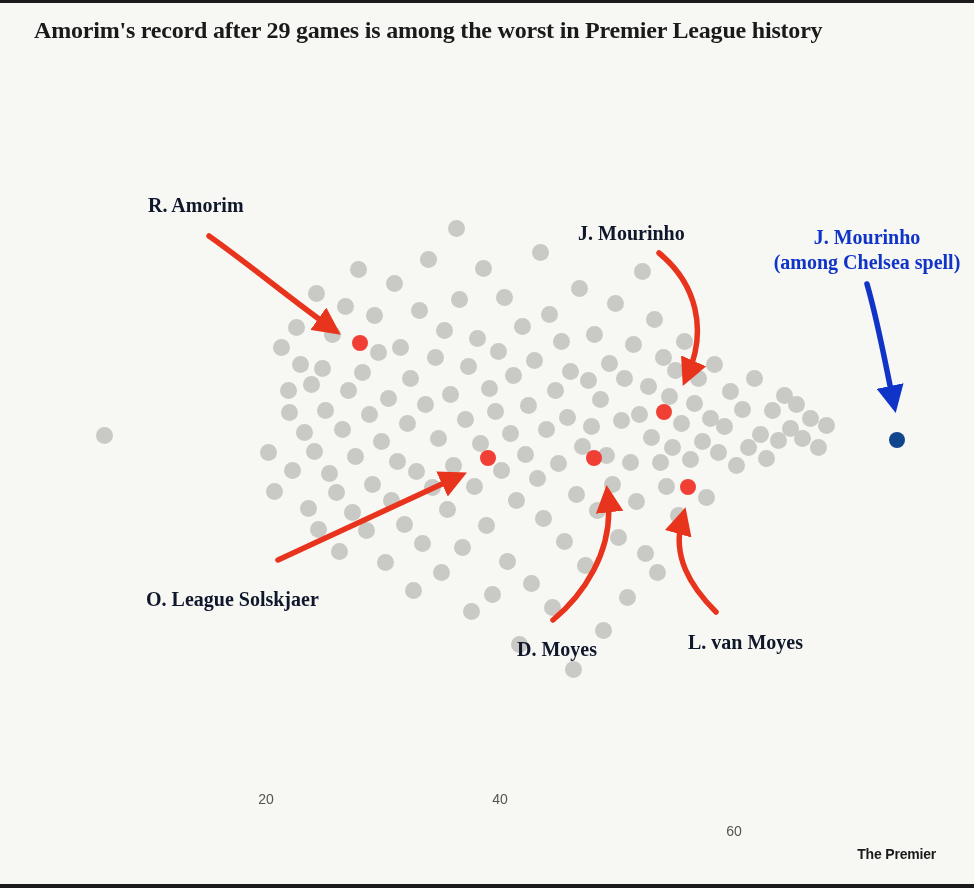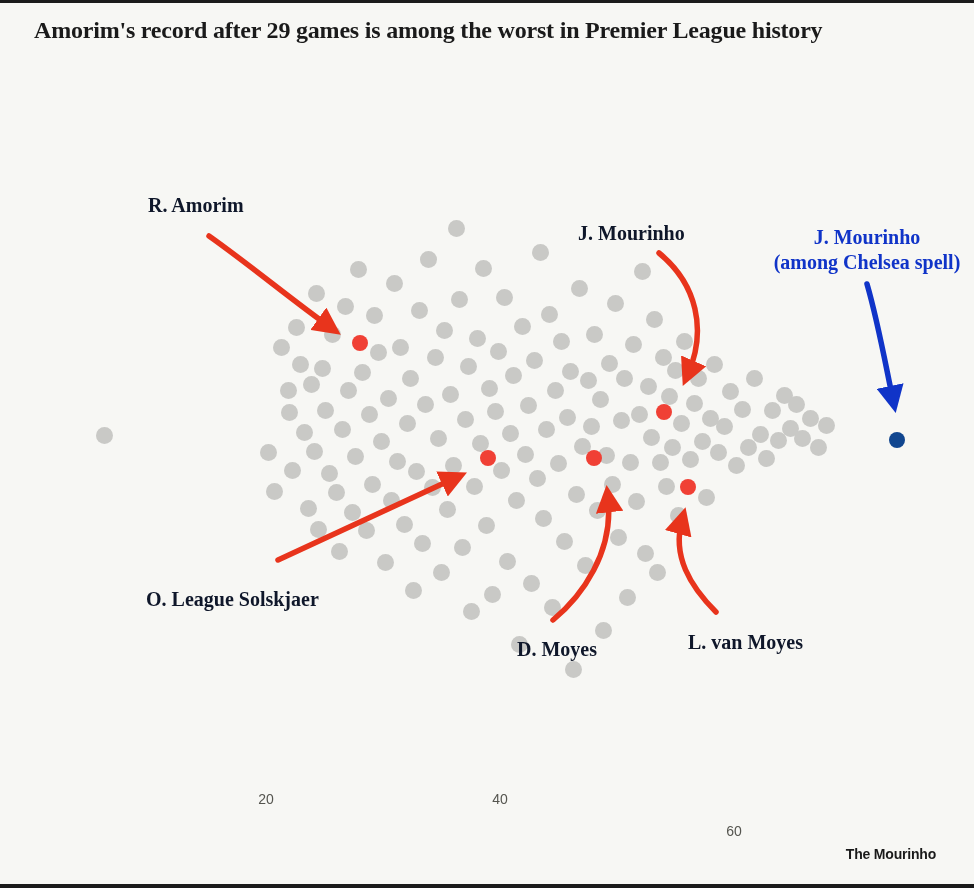--- a/index.html
+++ b/index.html
@@ -331,15 +331,15 @@
       <div class="anno anno-red" style="top: 630px; left: 688px;">L. van Moyes</div>
     </div>
 
   <div id="ticks">
       <div class="tick" style="left: 236px; top: 791px;">20</div>
       <div class="tick" style="left: 470px; top: 791px;">40</div>
       <div class="tick" style="left: 704px; top: 791px; margin-top: 32px;">60</div>
     </div>
 
 
-  <div id="credit">The Mourinho</div>
+  <div id="credit">The Premier</div>
 
 </div>
 
 </body></html>

